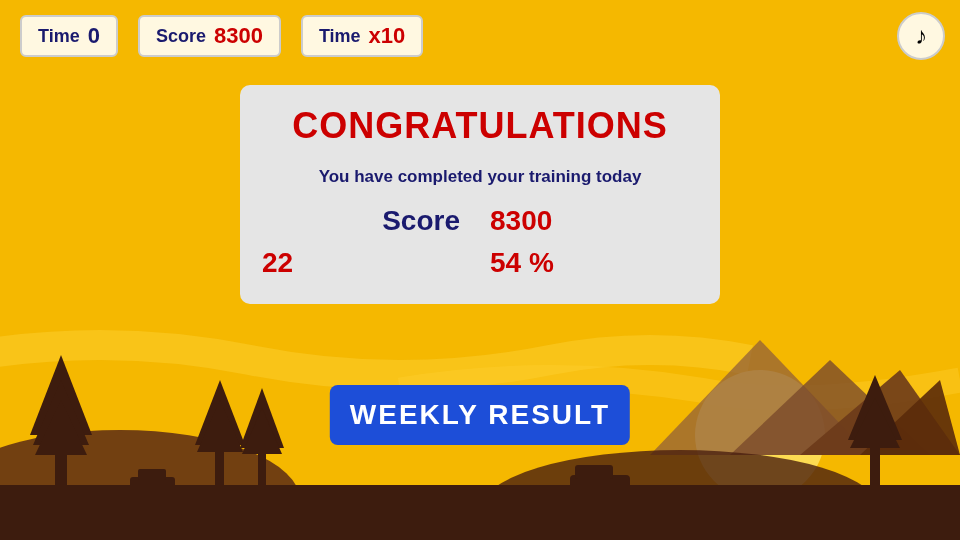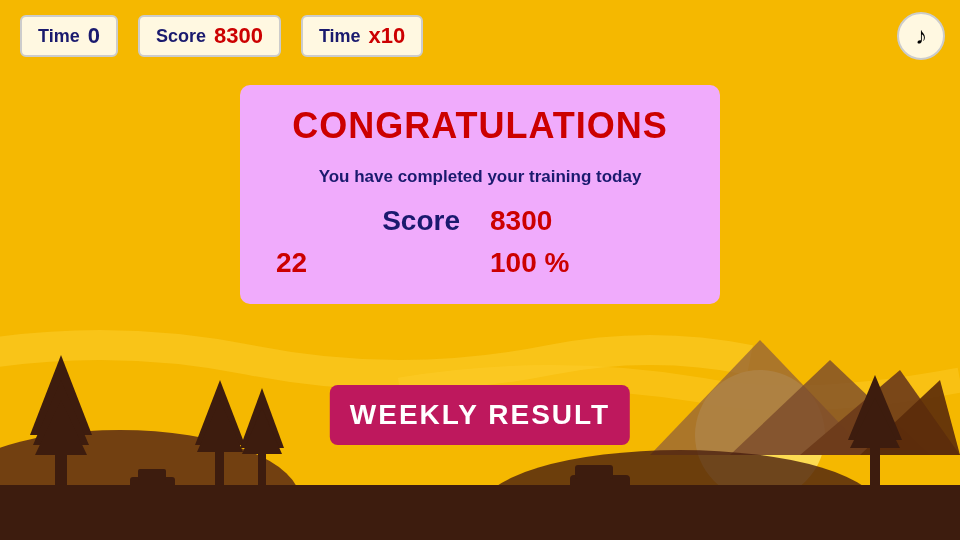--- a/index.html
+++ b/index.html
@@ -73,23 +73,23 @@
       cursor: pointer;
       font-size: 24px;
     }
 
     
     .main-card {
       position: absolute;
       top: 85px;
       left: 50%;
       transform: translateX(-50%);
-      background: #f0abfc;
+      background: #e5e5e5;
       border-radius: 10px;
-      padding: 20px 36px 25px;
+      padding: 20px 22px 25px;
       text-align: center;
       min-width: 480px;
     }
 
     .congrats-title {
       font-size: 36px;
       font-weight: 900;
       color: #cc0000;
       letter-spacing: 1px;
       text-transform: uppercase;
@@ -124,21 +124,21 @@
       font-weight: 900;
       color: #cc0000;
     }
 
     
     .weekly-btn {
       position: absolute;
       bottom: 95px;
       left: 50%;
       transform: translateX(-50%);
-      background: #be185d;
+      background: #1d4ed8;
       color: white;
       font-size: 28px;
       font-weight: 900;
       letter-spacing: 2px;
       text-transform: uppercase;
       padding: 14px 20px;
       border-radius: 8px;
       border: none;
       cursor: pointer;
       white-space: nowrap;
@@ -224,17 +224,17 @@
 <div class="main-card">
   <div class="congrats-title">CONGRATULATIONS</div>
   <div class="congrats-subtitle">You have completed your training today</div>
 
   <div class="stats-grid">
     <div class="stat-row-label">Score</div>
     <div class="stat-row-value">8300</div>
 
     <div class="stat-row-value">22</div>
 
-    <div class="stat-row-value">100 %</div>
+    <div class="stat-row-value">54 %</div>
   </div>
 </div>
 
 <button class="weekly-btn">WEEKLY RESULT</button>
 
 </body></html>

